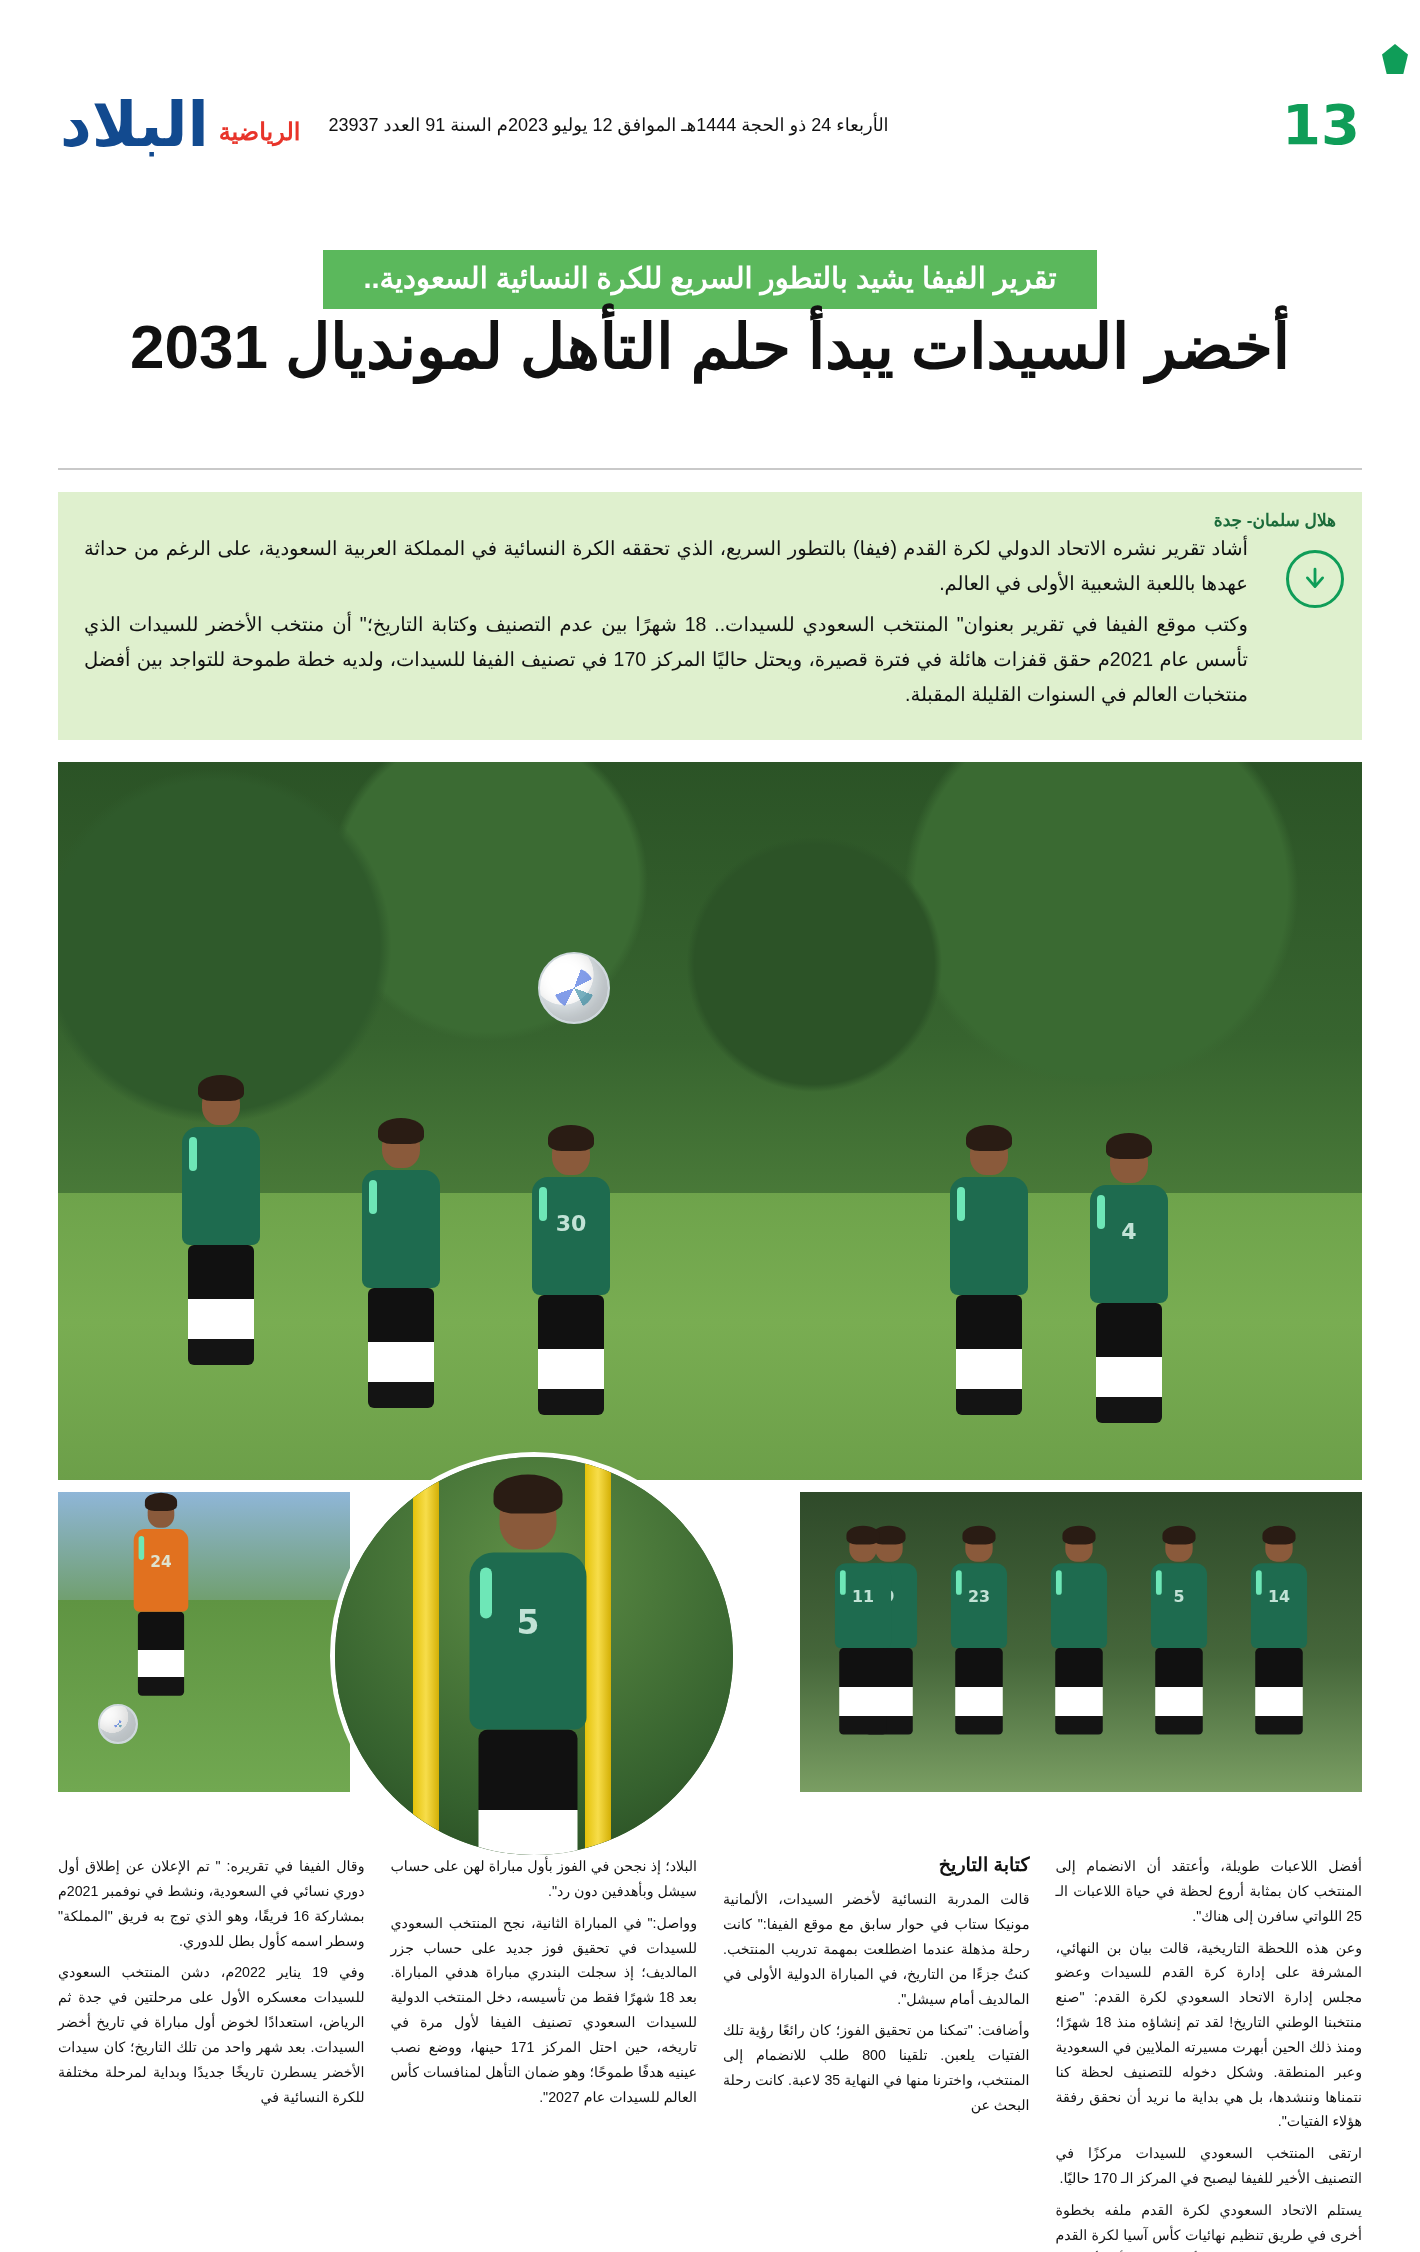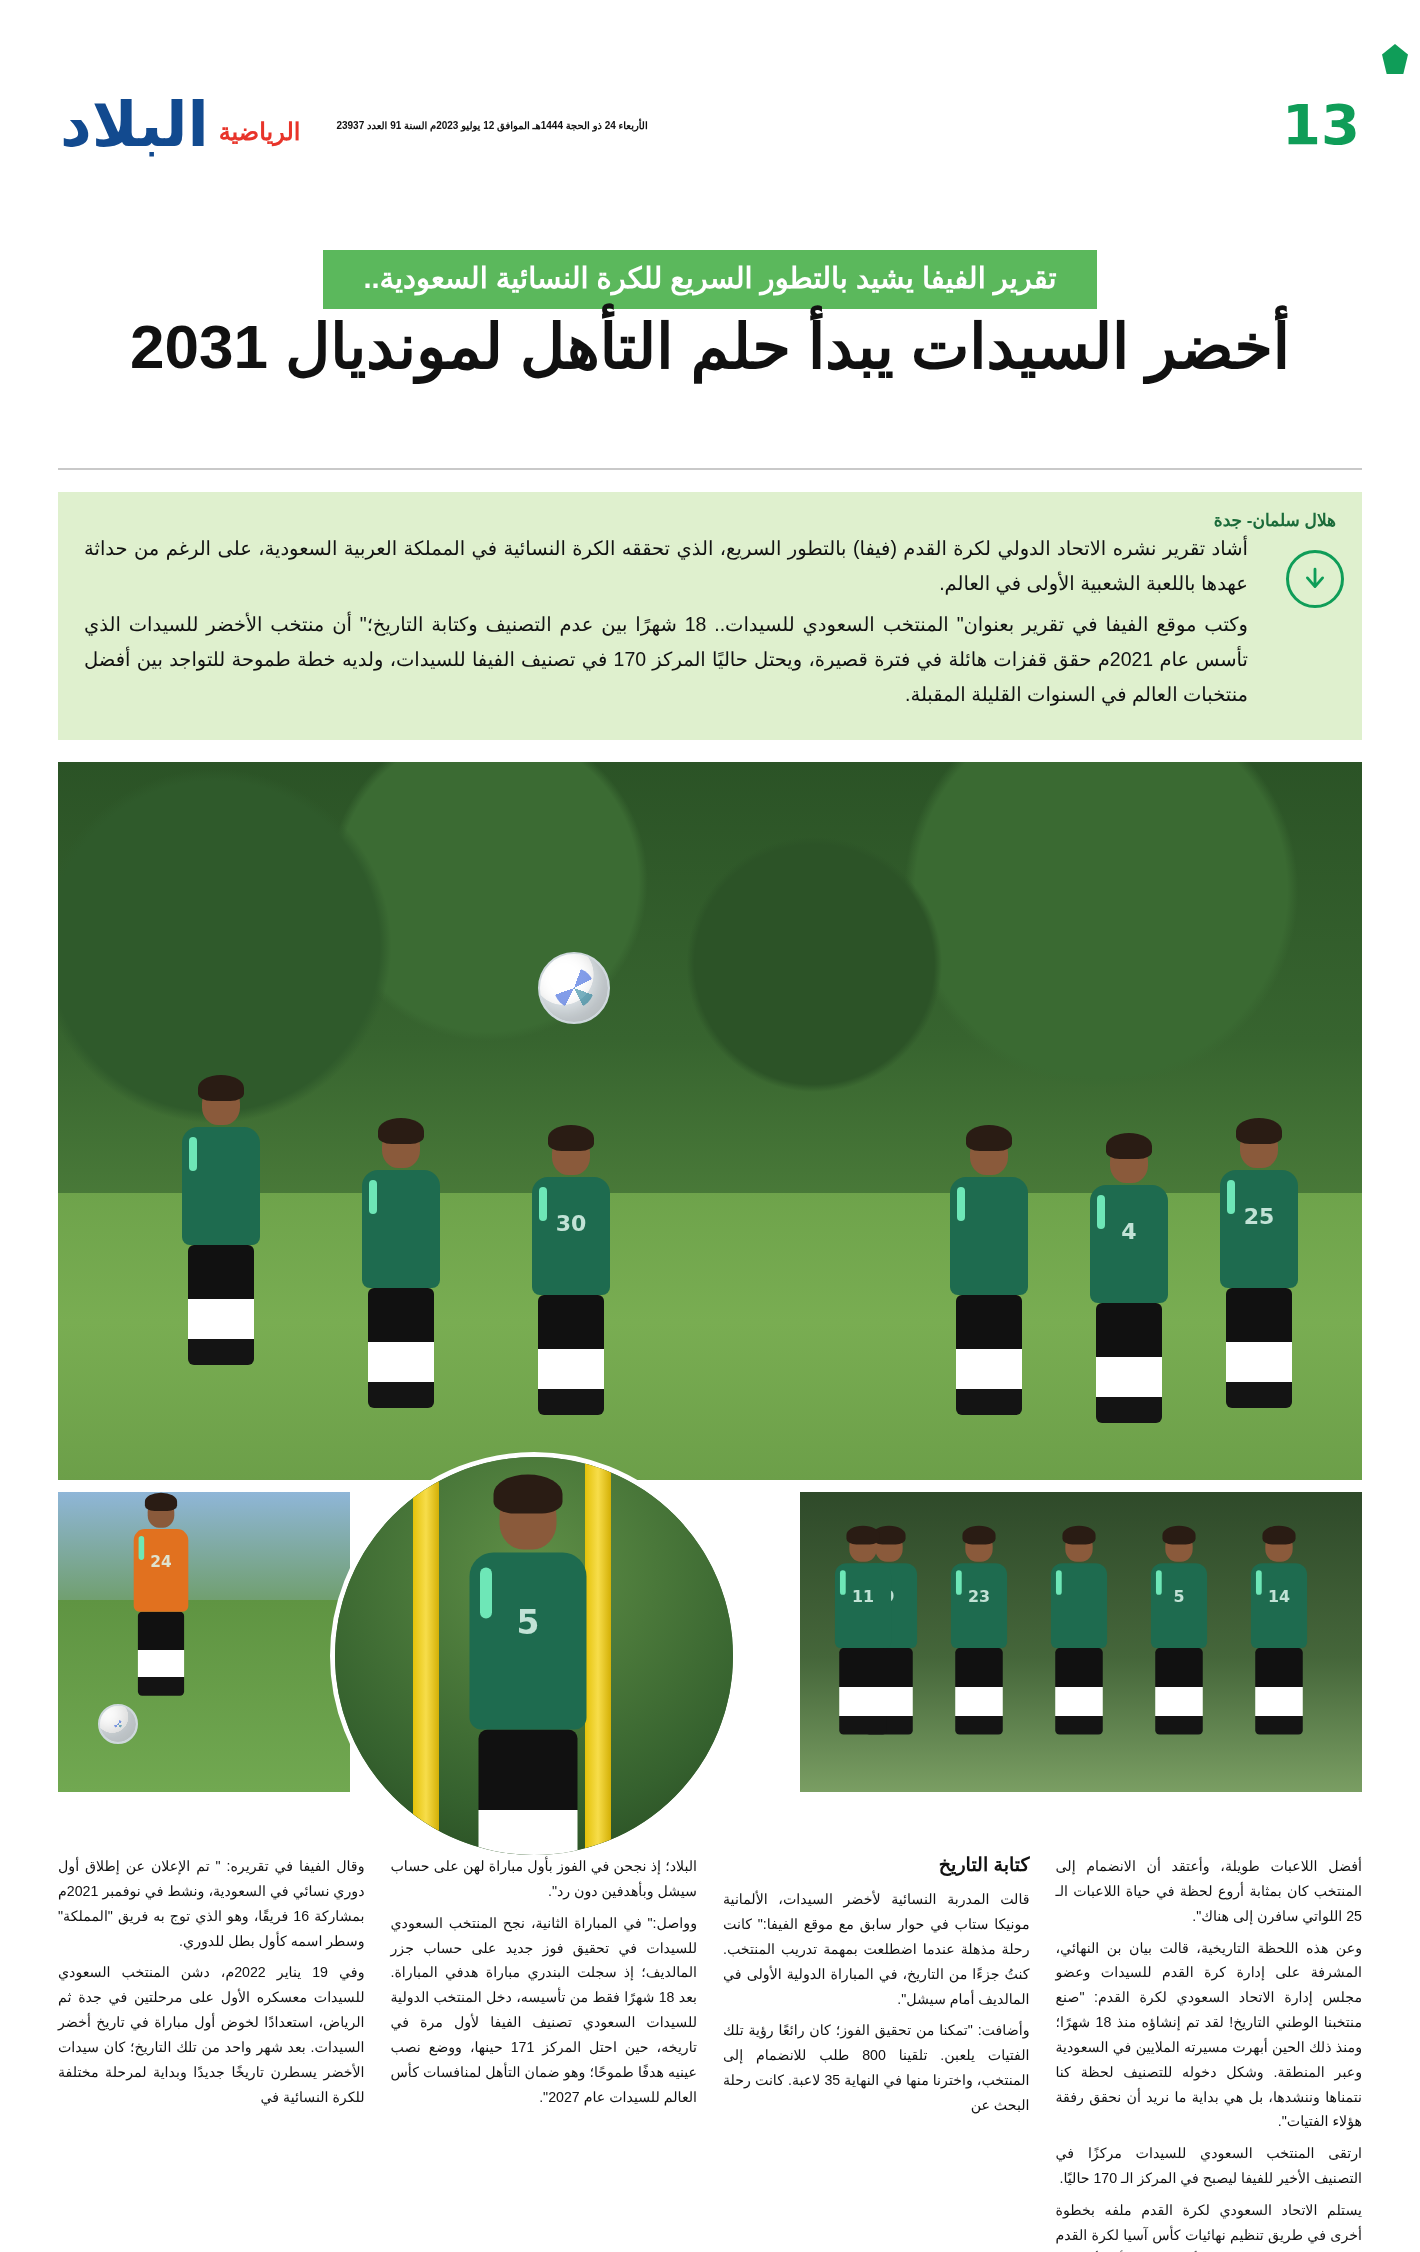--- a/index.html
+++ b/index.html
@@ -53,23 +53,23 @@
   }
   .logo-sub {
     font-size: 24px;
     font-weight: bold;
     color: #e8342a;
     padding-bottom: 10px;
   }
   .masthead-date {
     flex: 1;
     text-align: left;
-    padding-left: 36px;
-    font-size: 10px;
-    font-weight: bold;
+    padding-left: 28px;
+    font-size: 18px;
+    font-weight: normal;
     color: #111;
     letter-spacing: 0.3px;
     direction: rtl;
   }
   .page-number {
     font-family: "DejaVu Sans", sans-serif;
     font-size: 56px;
     font-weight: bold;
     color: #0f9d58;
     line-height: 1;
@@ -327,30 +327,20 @@
       <svg viewBox="0 0 24 24" aria-hidden="true">
         <path d="M12 3 V17 M12 19 L5 11 M12 19 L19 11" stroke="#0f9d58" stroke-width="2.6" fill="none" stroke-linecap="round" stroke-linejoin="round"></path>
       </svg>
     </div>
   </div>
 
   <div class="photo-main">
     <div class="trees"></div>
     <div class="pitch"></div>
 
-    <div class="player" style="right:60px; bottom:10%;">
-      <div class="head">
-          <div class="hair"></div>
-        </div>
-      <div class="torso">
-          <div class="stripe"></div>
-          <div class="num">25</div>
-        </div>
-      <div class="legs"></div>
-    </div>
     <div class="player" style="right:190px; bottom:8%;">
       <div class="head">
           <div class="hair"></div>
         </div>
       <div class="torso">
           <div class="stripe"></div>
           <div class="num">4</div>
         </div>
       <div class="legs"></div>
     </div>

